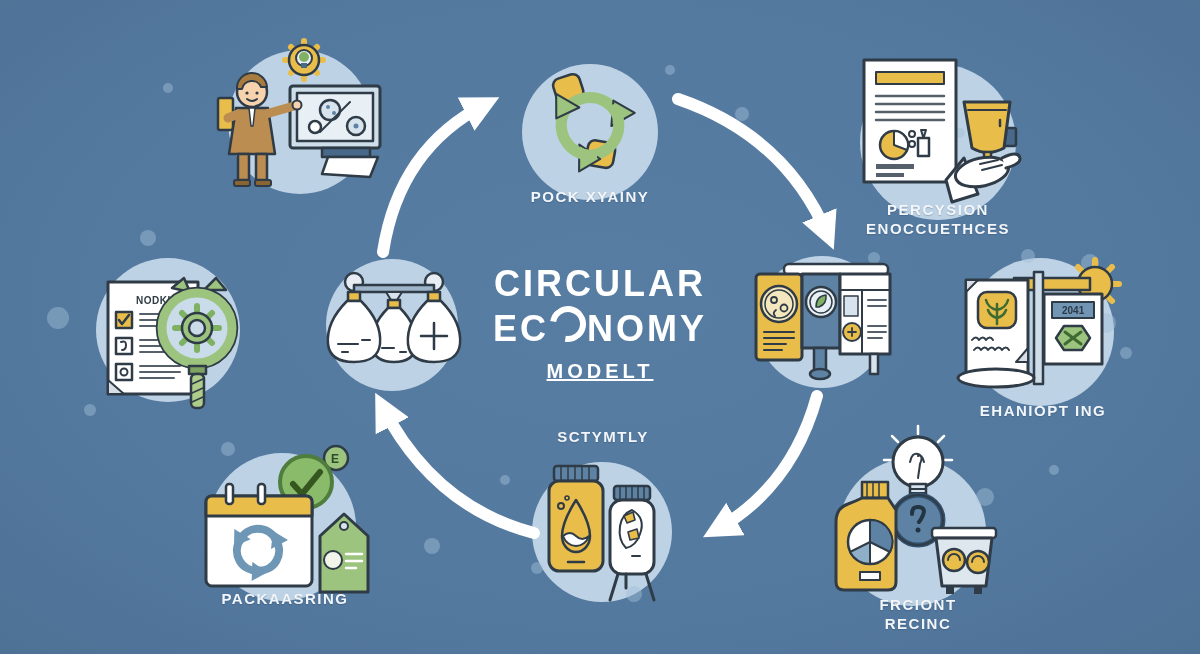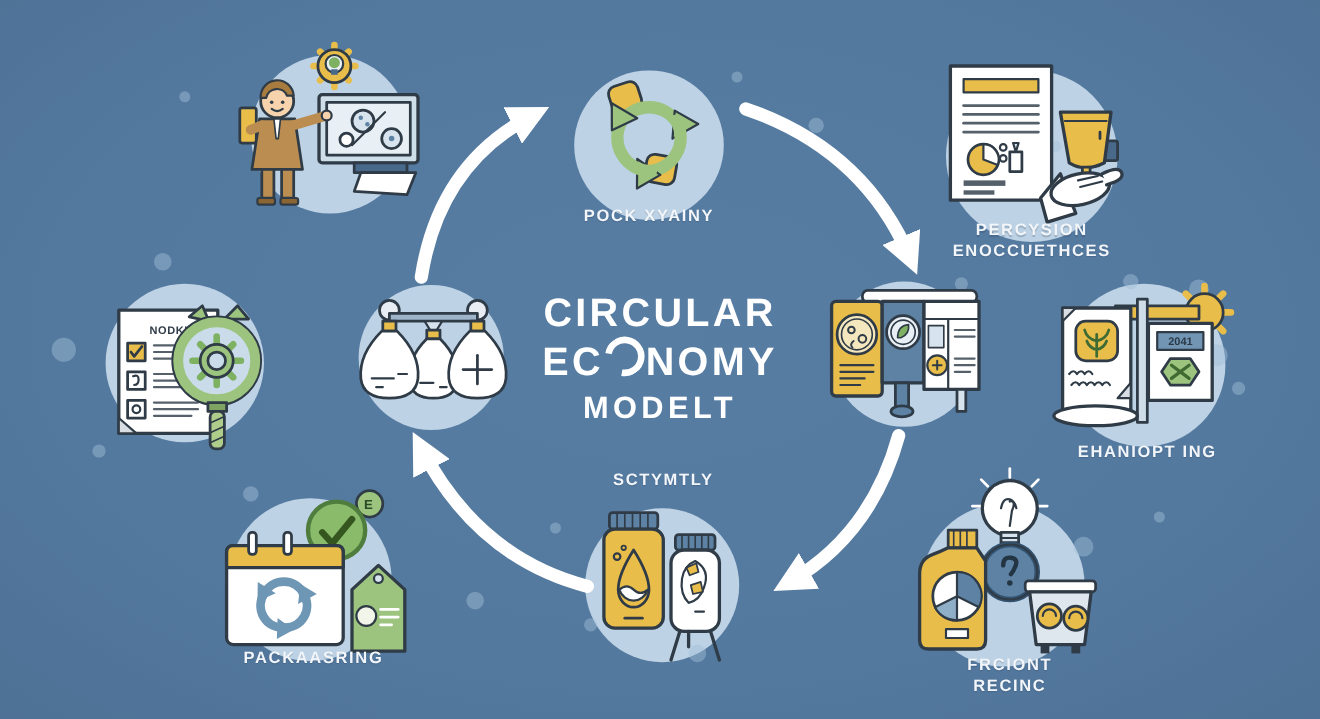--- a/index.html
+++ b/index.html
@@ -19,21 +19,21 @@
   .label{
     position:absolute;width:220px;text-align:center;color:var(--text);
     font-weight:bold;font-size:15px;letter-spacing:1.5px;line-height:1.25;
     text-shadow:0 1px 1px rgba(30,50,70,.25);
   }
   #title{
     position:absolute;left:430px;top:262px;width:340px;text-align:center;
     color:#ffffff;font-weight:bold;letter-spacing:3px;
   }
   #title .t1,#title .t2{font-size:36px;line-height:44px;}
-  #title .t3{font-size:28px;line-height:40px;letter-spacing:4px;}
+  #title .t3{font-size:20px;line-height:40px;letter-spacing:4px;text-decoration:underline;}
   .ring{
     display:inline-block;width:24px;height:24px;border:6px solid #ffffff;
     border-left-color:transparent;border-radius:50%;
     transform:rotate(-35deg);vertical-align:-1px;margin:0 1px;
   }
   svg text{font-family:"Liberation Sans",sans-serif;}
   #overlay{position:absolute;left:0;top:0;}
 </style>
 </head>
 <body>

